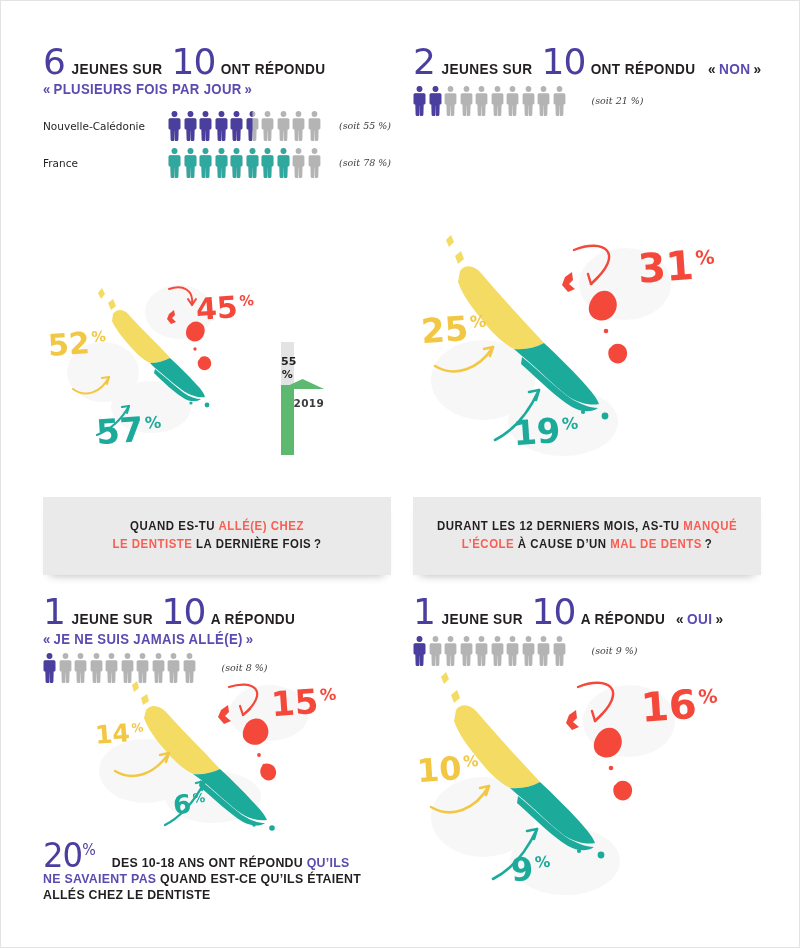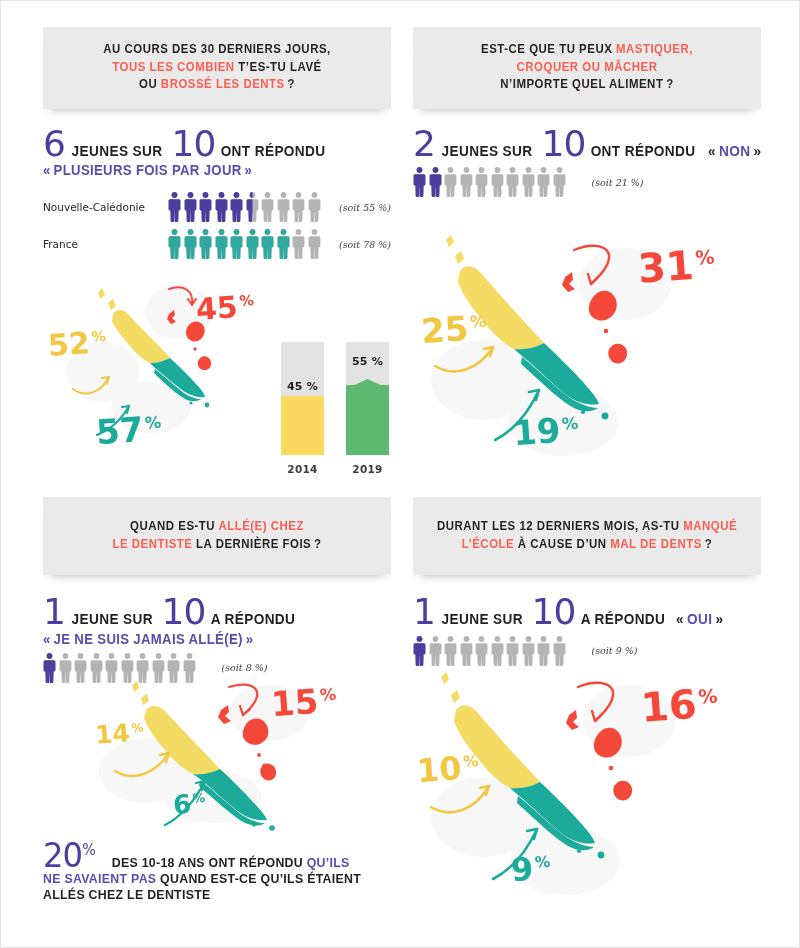--- a/index.html
+++ b/index.html
@@ -101,21 +101,21 @@
     white-space: nowrap;
     transform: rotate(-4deg);
   }
   .handnum .pc { font-size: 0.48em; vertical-align: super; margin-left: 2px; font-weight: 700; }
   .hn-yellow { color: #f2c744; }
   .hn-teal   { color: #1cab9b; }
   .hn-red    { color: #f4483b; }
 
   
   .barchart { position: absolute; display: flex; gap: 22px; align-items: flex-end; }
-  .barcol { width: 43px; display: flex; flex-direction: column; align-items: center; }
+  .barcol { width: 43px; display: flex; flex-direction: row; align-items: center; }
   .bartrack {
     width: 43px; height: 113px; background: #e4e3e3;
     position: relative; display: flex; align-items: flex-end; justify-content: center;
   }
   .barfill { width: 100%; position: relative; }
   .barfill.yellow { background: #fbd961; }
   .barfill.green  { background: #5cb96f; }
   .barfill .tip {
     position: absolute; left: 0; right: 0; top: -10px; height: 10px;
   }
@@ -143,31 +143,20 @@
   .statement .acc { color: #5a4bb0; }
   .statement-inner { transform: scaleX(0.95); transform-origin: left; }
 </style>
 </head>
 <body>
 
 <div id="page">
 
   <div class="panel" id="panel-1">
 
-    <div class="banner">
-      <div class="qline">
-        <span>AU COURS DES 30 DERNIERS JOURS,</span>
-      </div>
-      <div class="qline">
-        <span class="hl">TOUS LES COMBIEN </span><span>T’ES-TU LAVÉ</span>
-      </div>
-      <div class="qline">
-        <span>OU </span><span class="hl">BROSSÉ LES DENTS</span><span> ?</span>
-      </div>
-    </div>
 
     <div class="headline">
       <div class="hl-row">
         <span class="bignum">6</span>
         <span class="hl-txt first">JEUNES SUR</span>
         <span class="bignum">10</span>
         <span class="hl-txt">ONT RÉPONDU</span>
       </div>
       <div class="hl-sub">
         <span class="quotemark">« </span><span>PLUSIEURS FOIS PAR JOUR</span><span class="quotemark"> »</span>
@@ -415,55 +404,36 @@
         <span>57</span><span class="pc">%</span>
       </span>
       <span class="handnum hn-red" style="left:145px; top:16px; font-size:30px;">
         <span>45</span><span class="pc">%</span>
       </span>
     </div>
 
     <div class="barchart" style="left:238px; top:315px;">
       <div class="barcol">
         <div class="bartrack">
-          <div class="barfill yellow" style="height:52%;">
-            <span class="barval" style="top:-16px;">45 %</span>
-          </div>
-        </div>
-        <div class="barlabel">2014</div>
-      </div>
-      <div class="barcol">
-        <div class="bartrack">
           <div class="barfill green" style="height:62%;">
             <div class="tip">
               <svg viewBox="0 0 43 10" width="43" height="10" preserveAspectRatio="none">
                 <polygon points="0,10 21.5,0 43,10" fill="#5cb96f"></polygon>
               </svg>
             </div>
             <span class="barval" style="top:-30px;">55 %</span>
           </div>
         </div>
         <div class="barlabel">2019</div>
       </div>
     </div>
   </div>
 
   <div class="panel" id="panel-2">
 
-    <div class="banner">
-      <div class="qline">
-        <span>EST-CE QUE TU PEUX </span><span class="hl">MASTIQUER,</span>
-      </div>
-      <div class="qline">
-        <span class="hl">CROQUER OU MÂCHER</span>
-      </div>
-      <div class="qline">
-        <span>N’IMPORTE QUEL ALIMENT ?</span>
-      </div>
-    </div>
 
     <div class="headline">
       <div class="hl-row">
         <span class="bignum">2</span>
         <span class="hl-txt first">JEUNES SUR</span>
         <span class="bignum">10</span>
         <span class="hl-txt">ONT RÉPONDU</span>
         <span class="hl-txt" style="padding-left:2px;">
           <span>« </span><span class="inline-accent">NON</span><span> »</span>
         </span>

